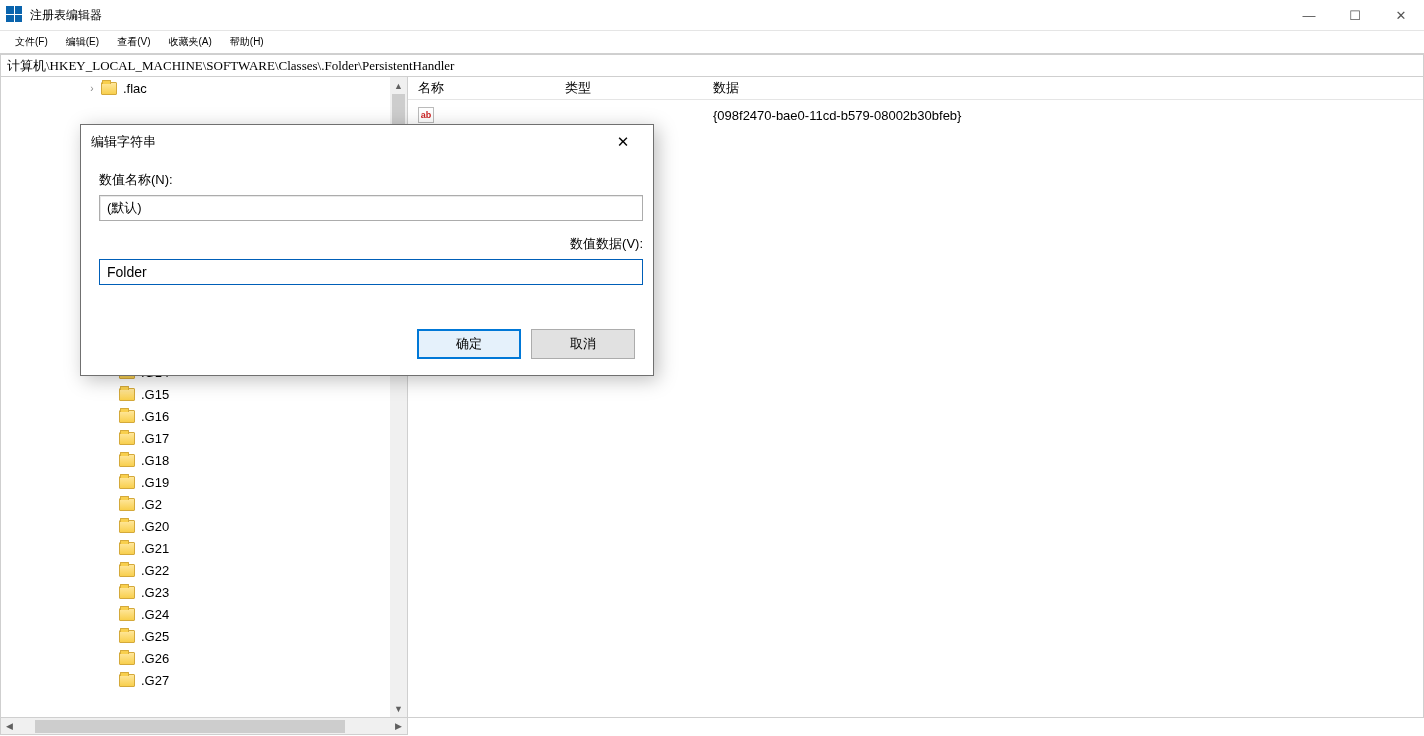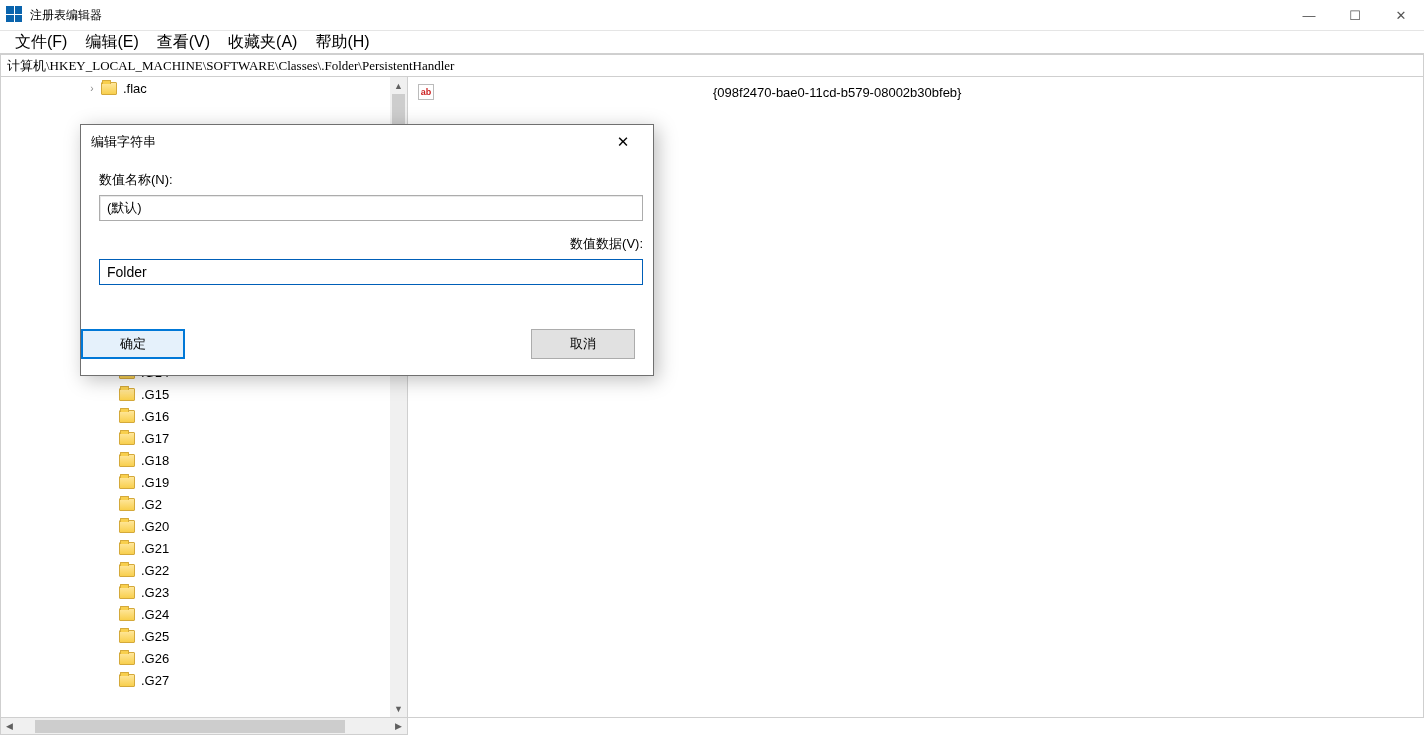--- a/index.html
+++ b/index.html
@@ -13,21 +13,21 @@
   .titlebar .app-icon {
     width: 18px; height: 18px; margin-right: 6px; position: relative;
   }
   .titlebar .app-icon .grid { width: 16px; height: 16px; display: grid; grid-template-columns: 1fr 1fr; grid-template-rows: 1fr 1fr; gap: 1px; }
   .titlebar .app-icon .grid div { background: #0a64ad; }
   .titlebar .title { font-size: 12px; color: #000; }
   .titlebar .win-controls { margin-left: auto; display: flex; }
   .titlebar .win-btn { width: 46px; height: 31px; display: flex; align-items: center; justify-content: center; font-size: 13px; color: #555; }
 
   
-  .menubar { height: 23px; display: flex; align-items: center; padding: 0 6px; font-size: 16px; color: #000; border-bottom: 1px solid #d0d0d0; }
+  .menubar { height: 23px; display: flex; align-items: center; padding: 0 6px; font-size: 10px; color: #000; border-bottom: 1px solid #d0d0d0; }
   .menubar .menu-item { padding: 2px 9px; }
 
   
   .addressbar { height: 23px; border: 1px solid #cfcfcf; margin: 0; display: flex; align-items: center; padding: 0 6px; font-size: 13px; background: #fff; font-family: Liberation Serif, serif; }
 
   
   .main-split { display: flex; height: calc(736px - 31px - 23px - 23px - 18px); border-top: 0; }
 
   
   .tree-pane { width: 408px; border: 1px solid #cfcfcf; border-top: none; position: relative; overflow: hidden; }
@@ -76,21 +76,21 @@
   .dialog .field-label { margin-top: 4px; margin-bottom: 6px; }
   .dialog .ro-input {
     height: 26px; border: 1px solid #acacac; background: #fff; padding: 0 7px;
     display:flex; align-items:center; font-size:13px; color:#000; width: 100%;
     box-shadow: inset 1px 1px 0 #e9e9e9;
   }
   .dialog .rw-input {
     height: 26px; border: 1px solid #005fb8; background:#fff; padding:0 7px; width:100%;
     font-size:14px; font-family: "Segoe UI", sans-serif; outline:none;
   }
-  .dialog .dlg-buttons { display:flex; justify-content:space-between; gap:10px; padding: 14px 18px 16px 0; }
+  .dialog .dlg-buttons { display:flex; justify-content:flex-end; gap:10px; padding: 14px 18px 16px 0; }
   .dialog .dlg-btn {
     width: 104px; height: 30px; border: 1px solid #acacac; background:#e1e1e1;
     font-size:13px; display:flex; align-items:center; justify-content:center;
   }
   .dialog .dlg-btn.primary { border: 2px solid #0078d7; background:#e5f1fb; }
 
 </style>
 </head>
 <body>
 
@@ -210,20 +210,25 @@
     <div class="tree-vscroll">
       <div class="arrow">▲</div>
       <div class="track">
         <div class="thumb"></div>
       </div>
       <div class="arrow">▼</div>
     </div>
   </div>
 
   <div class="list-pane">
+    <div class="list-header">
+      <div class="col c-name">名称</div>
+      <div class="col c-type">类型</div>
+      <div class="col c-data">数据</div>
+    </div>
     <div class="list-body">
       <div class="list-row">
         <div class="cell c-name">
           <span class="str-icon">ab</span>
           <span></span>
         </div>
         <div class="cell c-type"></div>
         <div class="cell c-data">{098f2470-bae0-11cd-b579-08002b30bfeb}</div>
       </div>
     </div>

